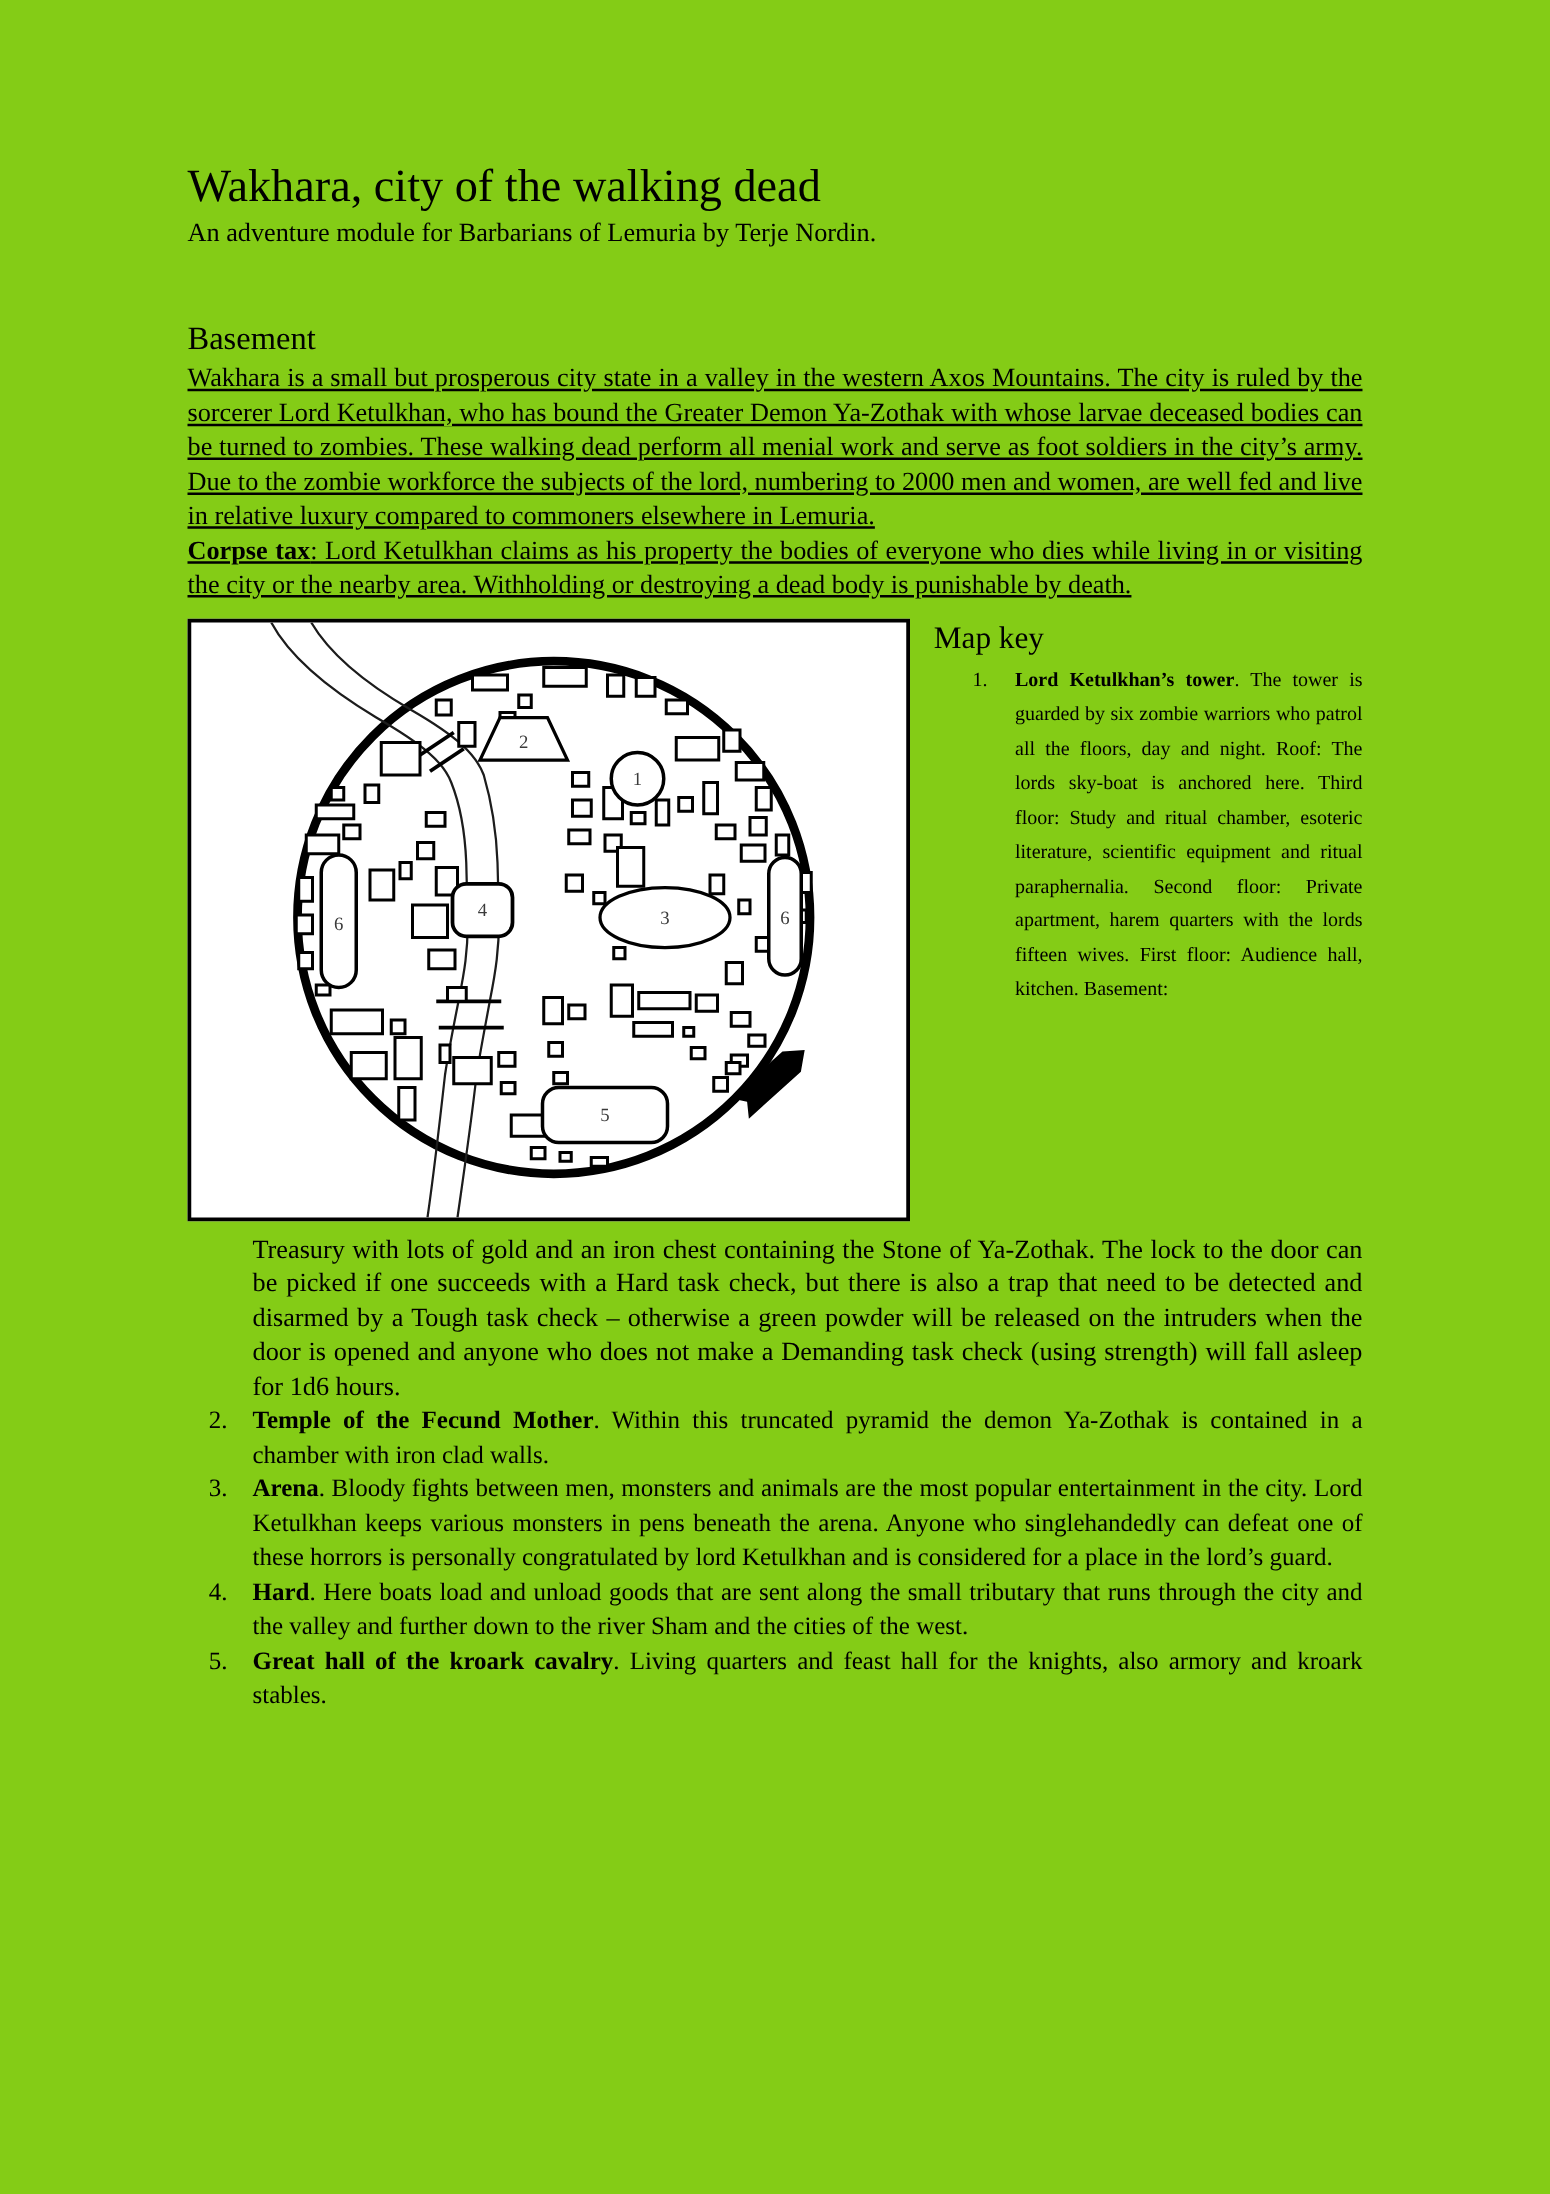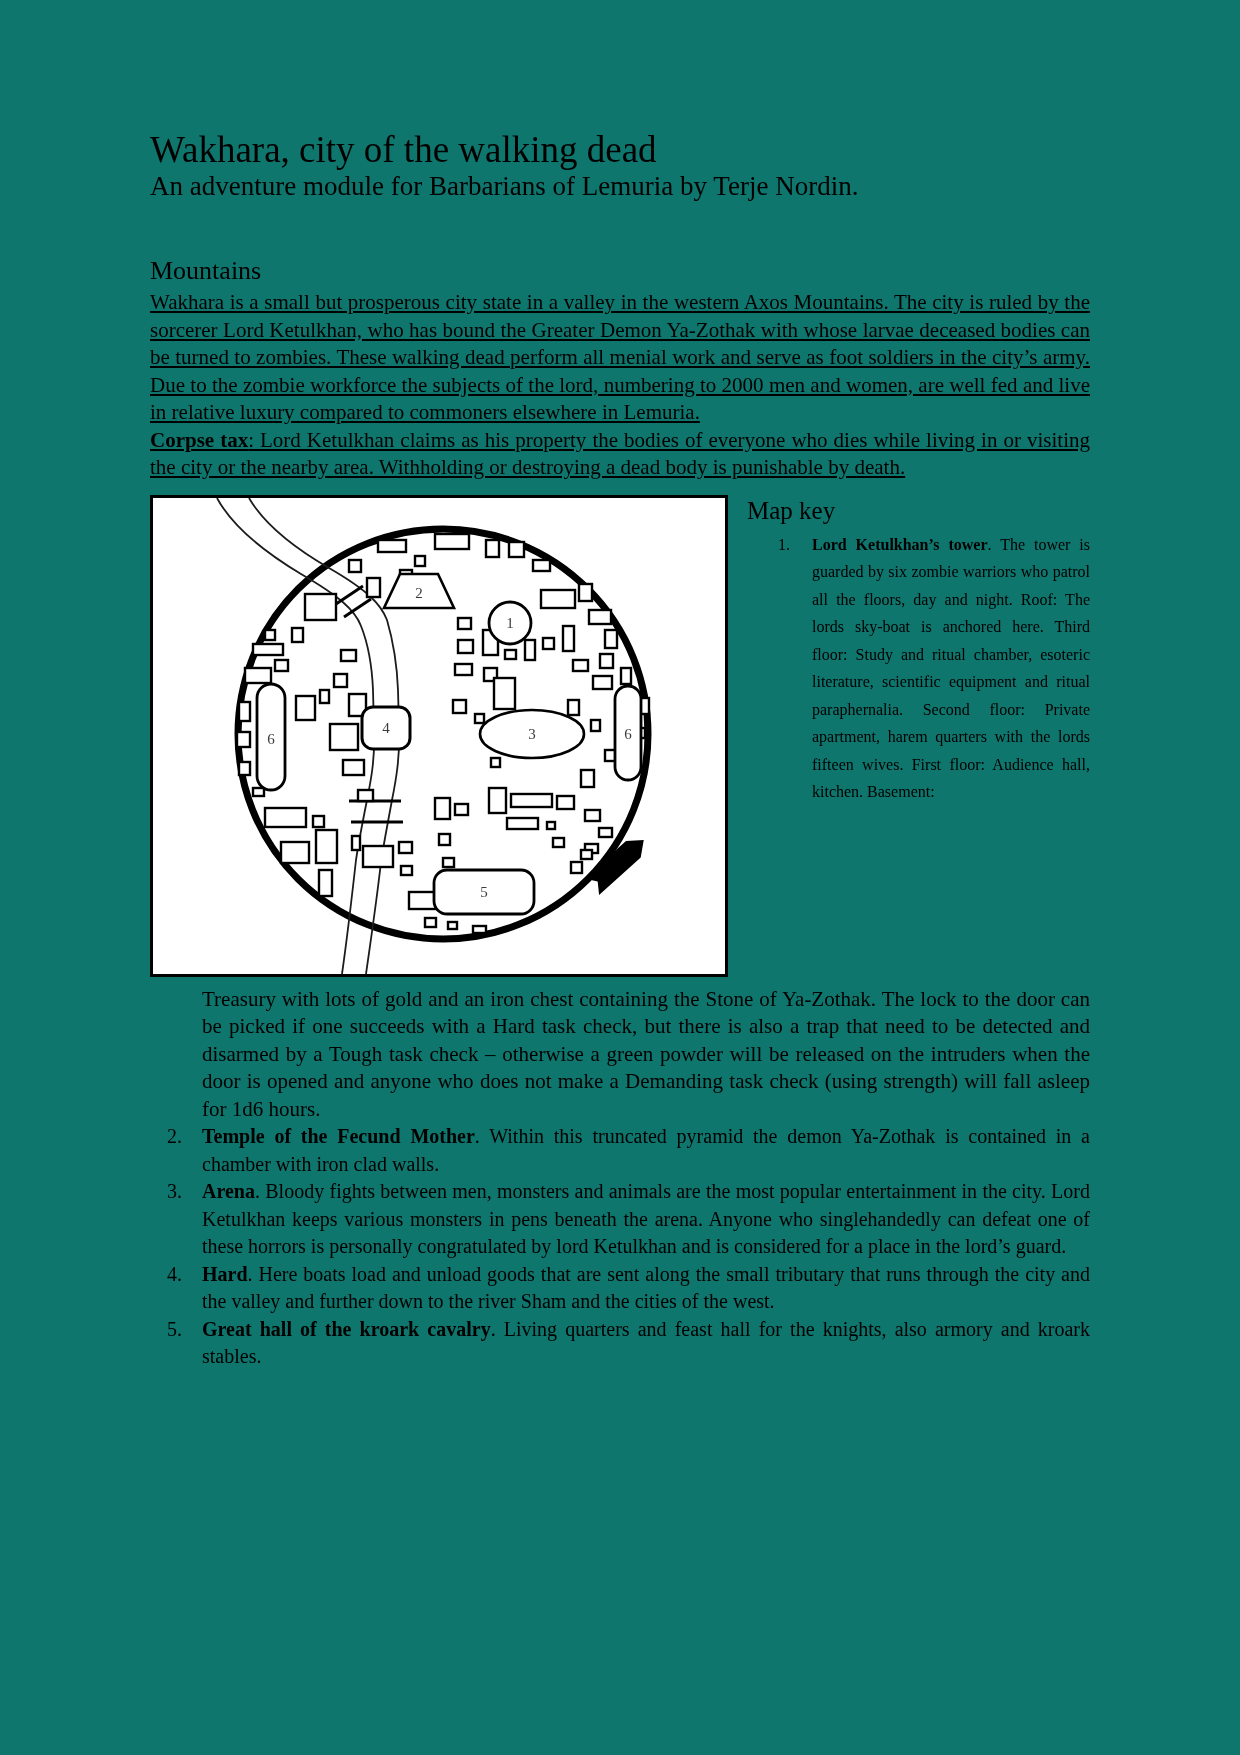--- a/index.html
+++ b/index.html
@@ -1,22 +1,22 @@
 <!DOCTYPE html>
 <html><head>
 <meta charset="utf-8">
 <style>
   html,body { margin:0; padding:0; background:#fff; }
   .page {
-    width:1240px; height:1755px; background:#0f766e; color:#000;
+    width:1240px; height:1755px; background:#84cc16; color:#000;
     font-family:"Liberation Serif", serif; overflow:hidden; position:relative;
   }
   .content { padding:128px 150px 0 150px; }
   .doc-title { font-size:37px; line-height:44px; font-weight:normal; margin:0; }
-  .doc-subtitle { font-size:27px; line-height:28px; margin:0; }
+  .doc-subtitle { font-size:21px; line-height:28px; margin:0; }
   .section-heading { font-size:26px; line-height:31px; font-weight:normal; margin:55px 0 3px 0; }
   .body-par { font-size:21px; line-height:27.5px; text-align:justify; margin:0;text-decoration:underline; }
   .bold { font-weight:bold; }
 
   .map-row { display:flex; align-items:flex-start; margin-top:13px; }
   .map-figure { flex:none; width:572px; height:476px; border:3px solid #000; background:#fff; }
   .key-col { margin-left:19px; flex:1; min-width:0; }
   .mapkey-heading { font-size:25px; line-height:31px; font-weight:normal; margin:0 0 5px 0; }
   .item1-start { font-size:16px; line-height:27.5px; text-align:justify; padding-left:65px; }
   .item1-start .num { display:inline-block; width:34px; margin-left:-34px; }
@@ -31,21 +31,21 @@
 </style>
 </head>
 <body>
 
 <div class="page">
   <div class="content">
 
     <h1 class="doc-title">Wakhara, city of the walking dead</h1>
     <div class="doc-subtitle">An adventure module for Barbarians of Lemuria by Terje Nordin.</div>
 
-    <h2 class="section-heading">Mountains</h2>
+    <h2 class="section-heading">Basement</h2>
     <p class="body-par">Wakhara is a small but prosperous city state in a valley in the western Axos Mountains. The city is ruled by the sorcerer Lord Ketulkhan, who has bound the Greater Demon Ya-Zothak with whose larvae deceased bodies can be turned to zombies. These walking dead perform all menial work and serve as foot soldiers in the city’s army. Due to the zombie workforce the subjects of the lord, numbering to 2000 men and women, are well fed and live in relative luxury compared to commoners elsewhere in Lemuria.</p>
     <p class="body-par"><span class="bold">Corpse tax</span><span>: Lord Ketulkhan claims as his property the bodies of everyone who dies while living in or visiting the city or the nearby area. Withholding or destroying a dead body is punishable by death.</span></p>
 
     <div class="map-row">
 
       <div class="map-figure">
         <svg width="572" height="476" viewBox="0 0 572 476">
 
           <circle cx="290" cy="236" r="205" fill="none" stroke="#000" stroke-width="7"></circle>
 

